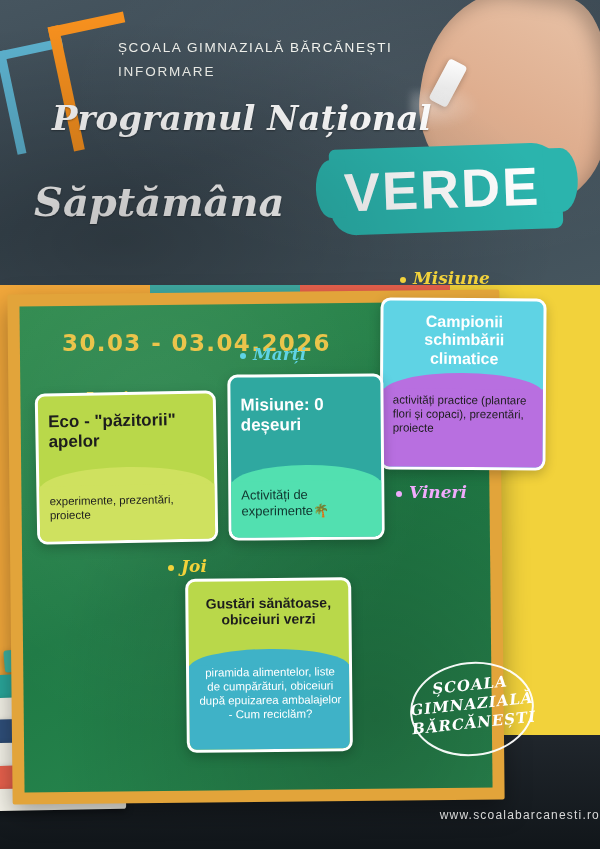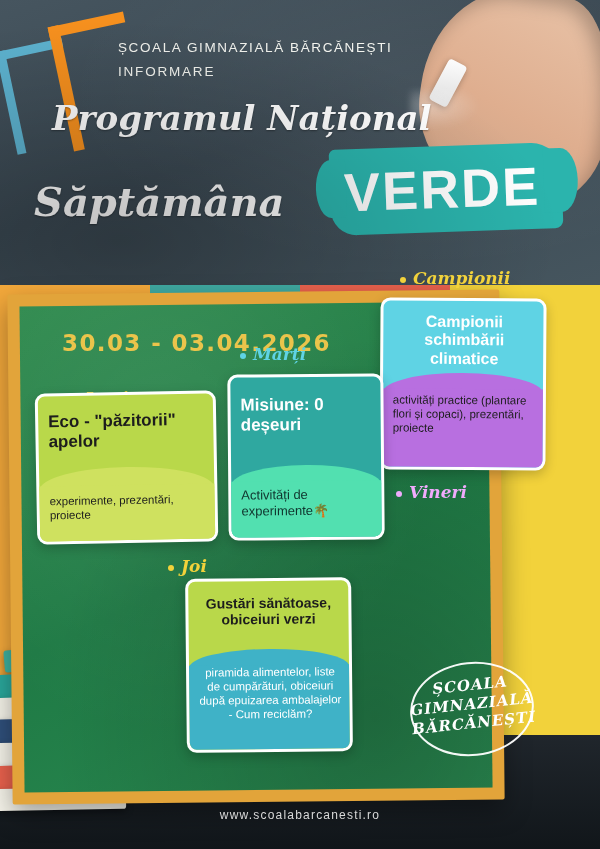--- a/index.html
+++ b/index.html
@@ -229,21 +229,21 @@
     position:absolute;inset:0;border:2.5px solid #ffffff;border-radius:50%;
     transform:rotate(-6deg);opacity:.95;
   }
   .stamp-txt{
     position:absolute;left:0;right:0;top:14px;text-align:center;
     color:#ffffff;font-family:"DejaVu Serif", serif;font-style:italic;font-weight:bold;
     font-size:15px;line-height:1.25;transform:rotate(-6deg);letter-spacing:1px;
   }
 
   .site{
-    position:absolute;left:0;right:0;top:808px;text-align:center;
+    position:absolute;left:0;right:0;top:808px;text-align:right;
     color:#d9d9d9;font-size:12px;letter-spacing:1.2px;
   }
 
   
   .book{position:absolute;border-radius:3px;box-shadow:0 3px 7px rgba(0,0,0,0.35);}
   .bk1{left:-6px;top:672px;width:128px;height:26px;background:#2aa79b;transform:rotate(-3deg);}
   .bk2{left:-8px;top:696px;width:132px;height:24px;background:#f4f2e8;transform:rotate(-2deg);}
   .bk3{left:-6px;top:718px;width:126px;height:26px;background:#2f4f7a;transform:rotate(-1.5deg);}
   .bk4{left:-10px;top:742px;width:134px;height:24px;background:#f4f2e8;transform:rotate(-1deg);}
   .bk5{left:-6px;top:764px;width:124px;height:26px;background:#e8614d;transform:rotate(-2deg);}
@@ -298,21 +298,21 @@
 
   <div class="dates" style="position:absolute;left:62px;top:330px;">30.03 - 03.04.2026</div>
 
   <div class="day" style="left:72px;top:348px;color:#f2d23b;margin-top:40px;">
     <span class="dot"></span><span>Luni</span>
   </div>
   <div class="day" style="left:240px;top:344px;color:#5fd3e4;">
     <span class="dot"></span><span>Marți</span>
   </div>
   <div class="day" style="left:400px;top:268px;color:#f2d23b;">
-    <span class="dot"></span><span>Campionii</span>
+    <span class="dot"></span><span>Misiune</span>
   </div>
   <div class="day" style="left:168px;top:556px;color:#f2d23b;">
     <span class="dot"></span><span>Joi</span>
   </div>
   <div class="day" style="left:396px;top:482px;color:#f0abfc;">
     <span class="dot"></span><span>Vineri</span>
   </div>
 
   <div class="card c-mier">
     <div class="wave"></div>

